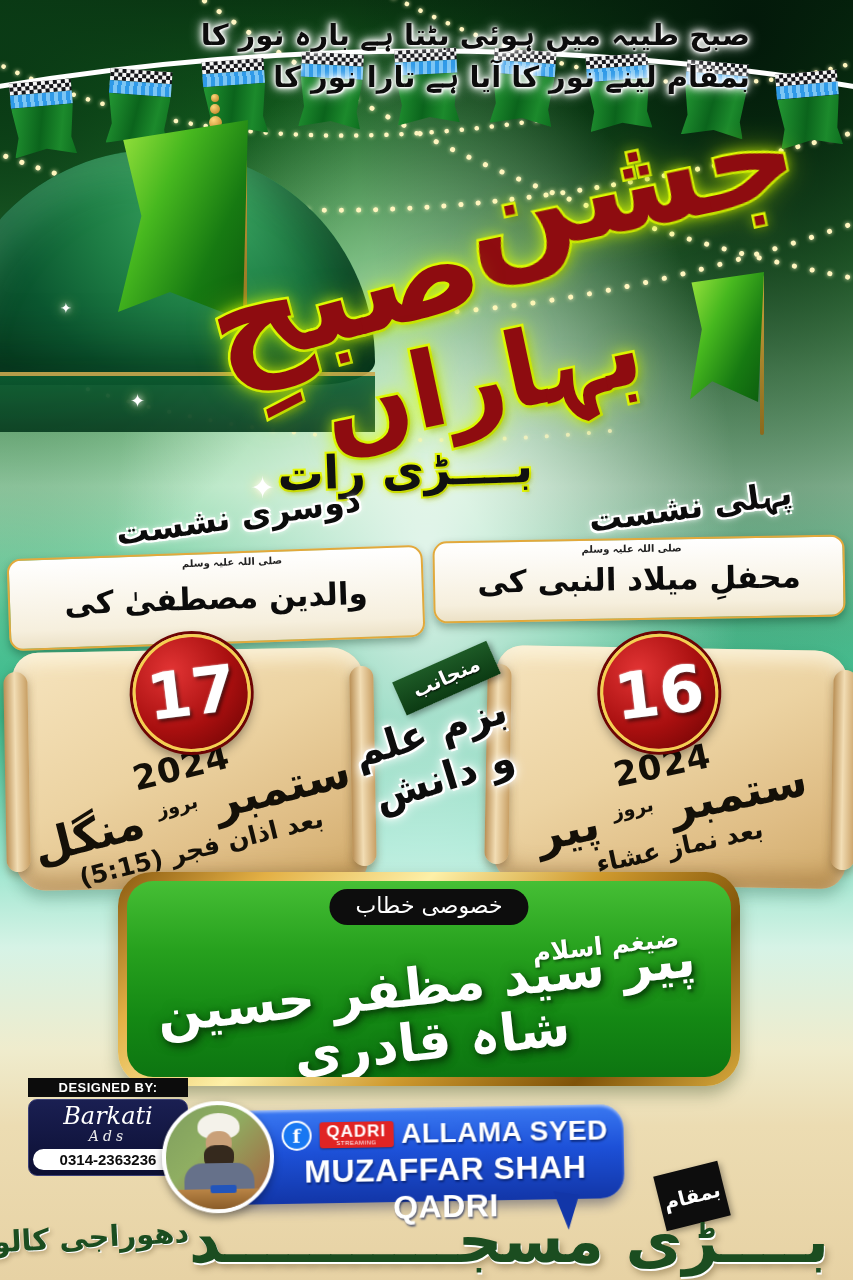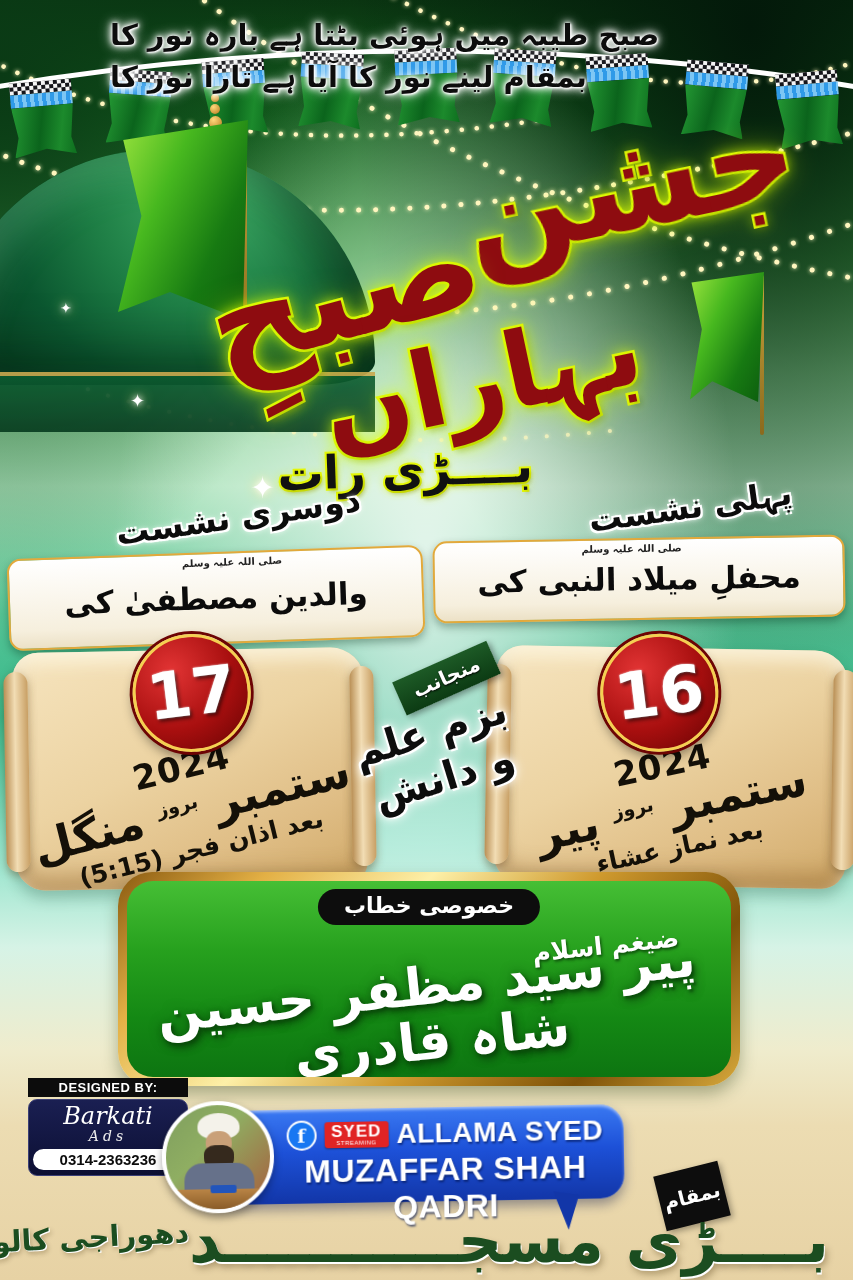--- a/index.html
+++ b/index.html
@@ -33,21 +33,21 @@
     box-shadow:inset -30px -20px 60px rgba(0,20,8,.55), inset 18px 14px 40px rgba(160,255,190,.25); }
   .dome-band{ position:absolute; left:-55px; top:372px; width:430px; height:60px;
     background:linear-gradient(180deg,#0c5c31,#063a1e),
       repeating-linear-gradient(90deg, rgba(190,255,200,.25) 0 6px, rgba(0,0,0,.25) 6px 30px);
     border-top:4px solid #c9a94f; opacity:.9; }
   .finial{ position:absolute; left:208px; top:92px; width:14px; height:64px; }
   .finial i{ display:block; margin:2px auto; background:radial-gradient(circle at 35% 30%,#ffd87a,#b4781c); border-radius:50%; }
   .spark{ position:absolute; color:#fff; text-shadow:0 0 6px #fff,0 0 14px #ffe98a; }
 
   
-  .verse{ position:absolute; left:110px; top:14px; width:640px; text-align:left;
+  .verse{ position:absolute; left:110px; top:14px; width:640px; text-align:right;
     font-weight:bold; color:#0d0d0d; line-height:1.45;
     text-shadow:0 0 3px #fff,0 0 6px #fff,0 0 9px #fff,0 0 14px #fff,1px 1px 2px #fff; }
   .verse .l1{ font-size:29px; }
   .verse .l2{ font-size:29px; }
 
   
   .tword{ position:absolute; font-weight:bold; color:#8e0c10;
     -webkit-text-stroke:5px #e4f607; paint-order:stroke fill;
     text-shadow:0 0 14px rgba(222,255,0,.95), 0 0 30px rgba(200,255,0,.6), 3px 4px 6px rgba(40,60,0,.35); }
   .tw1{ right:55px;  top:110px; font-size:128px; transform:rotate(-12deg); }
@@ -105,21 +105,21 @@
     font-size:40px; font-weight:bold; color:#0d0d0d; line-height:1.2; transform:rotate(-17deg);
     text-shadow:0 0 4px #fff,0 0 8px #fff,0 0 14px #fff,2px 2px 0 #fff,-2px -2px 0 #fff; }
 
   
   .speech-outer{ position:absolute; left:118px; top:872px; width:622px; height:214px; padding:9px;
     background:linear-gradient(135deg,#8a5a10 0%,#e3b045 18%,#fdf0a8 38%,#cf9a2e 58%,#7e5208 80%,#d8a93c 100%);
     border-radius:34px; box-shadow:0 8px 16px rgba(40,60,20,.35); }
   .speech-inner{ position:relative; width:100%; height:100%; border-radius:26px; overflow:hidden;
     background:linear-gradient(180deg,#46bf35 0%,#27a11e 35%,#148814 70%,#0d7511 100%); }
   .khitab-pill{ position:absolute; left:50%; top:8px; transform:translateX(-50%);
-    background:#0d0d0d; color:#fff; font-size:22px; font-weight:bold; letter-spacing:6px;
+    background:#0d0d0d; color:#fff; font-size:22px; font-weight:normal; letter-spacing:6px;
     padding:4px 26px 7px; border-radius:18px; white-space:nowrap; }
   .honorific{ position:absolute; right:52px; top:50px; font-size:25px; font-weight:bold; color:#fff;
     transform:rotate(-6deg); text-shadow:1px 2px 3px rgba(0,40,0,.7); }
   .speaker-name{ position:absolute; left:0; right:0; top:78px; text-align:center;
     font-size:52px; font-weight:bold; color:#fff; transform:rotate(-6deg); line-height:1.05;
     text-shadow:2px 3px 3px #0a4d0a, 0 0 12px rgba(8,70,8,.6), 3px 5px 8px rgba(0,0,0,.35); }
 
   
   .designer{ position:absolute; left:28px; top:1078px; width:160px; text-align:center; }
   .designer .dh{ background:#0c0c0c; color:#fff; font-family:"Liberation Sans",sans-serif;
@@ -340,21 +340,21 @@
       <div class="body"></div>
       <div class="desk"></div>
       <div class="book"></div>
     </div>
     <div class="live-content">
       <div class="live-row">
         <span class="fb-icon">
             <i>f</i>
           </span>
         <span class="live-badge">
-          <div class="lv">SYED</div>
+          <div class="lv">QADRI</div>
           <div class="st">STREAMING</div>
         </span>
         <span class="ln1">ALLAMA SYED</span>
       </div>
       <div class="ln2">MUZAFFAR SHAH QADRI</div>
     </div>
   </div>
 
   <div class="venue-badge rtl">بمقام</div>
   <div class="venue">

